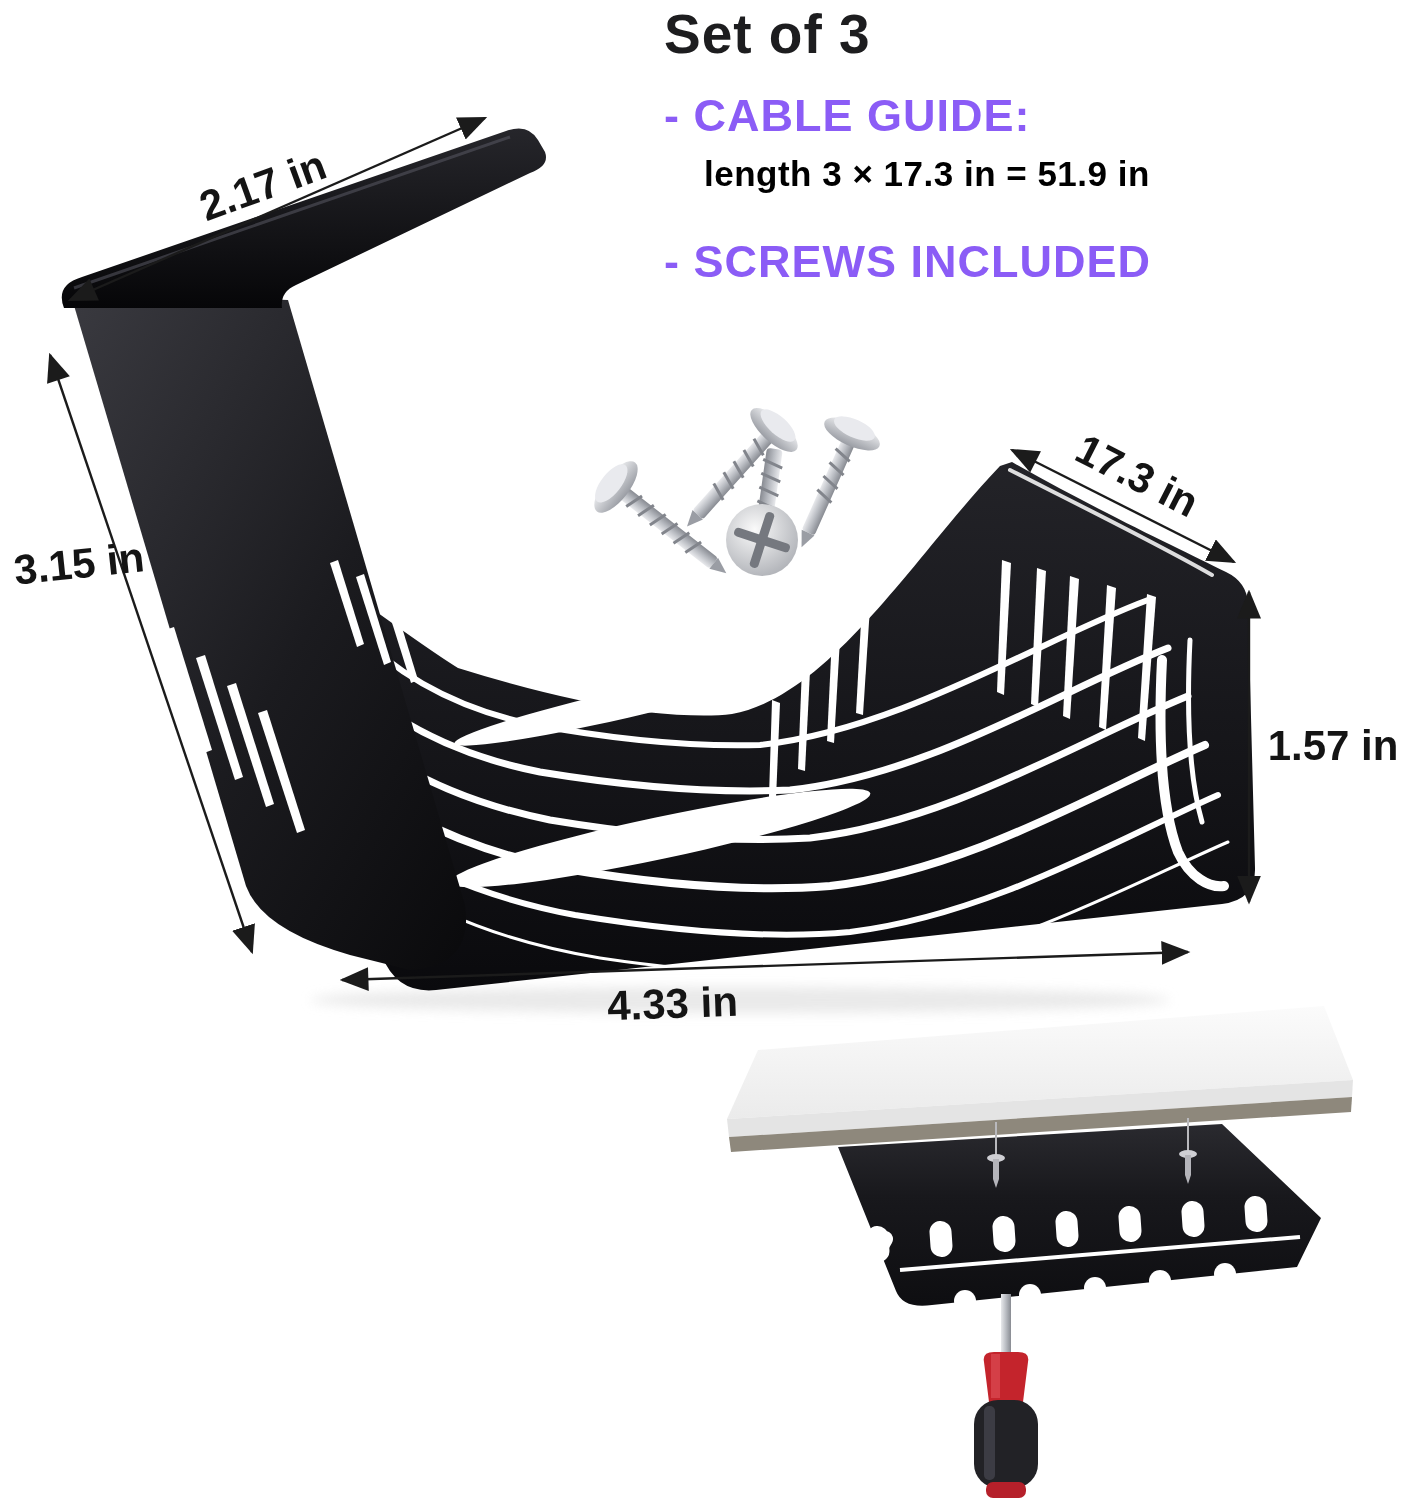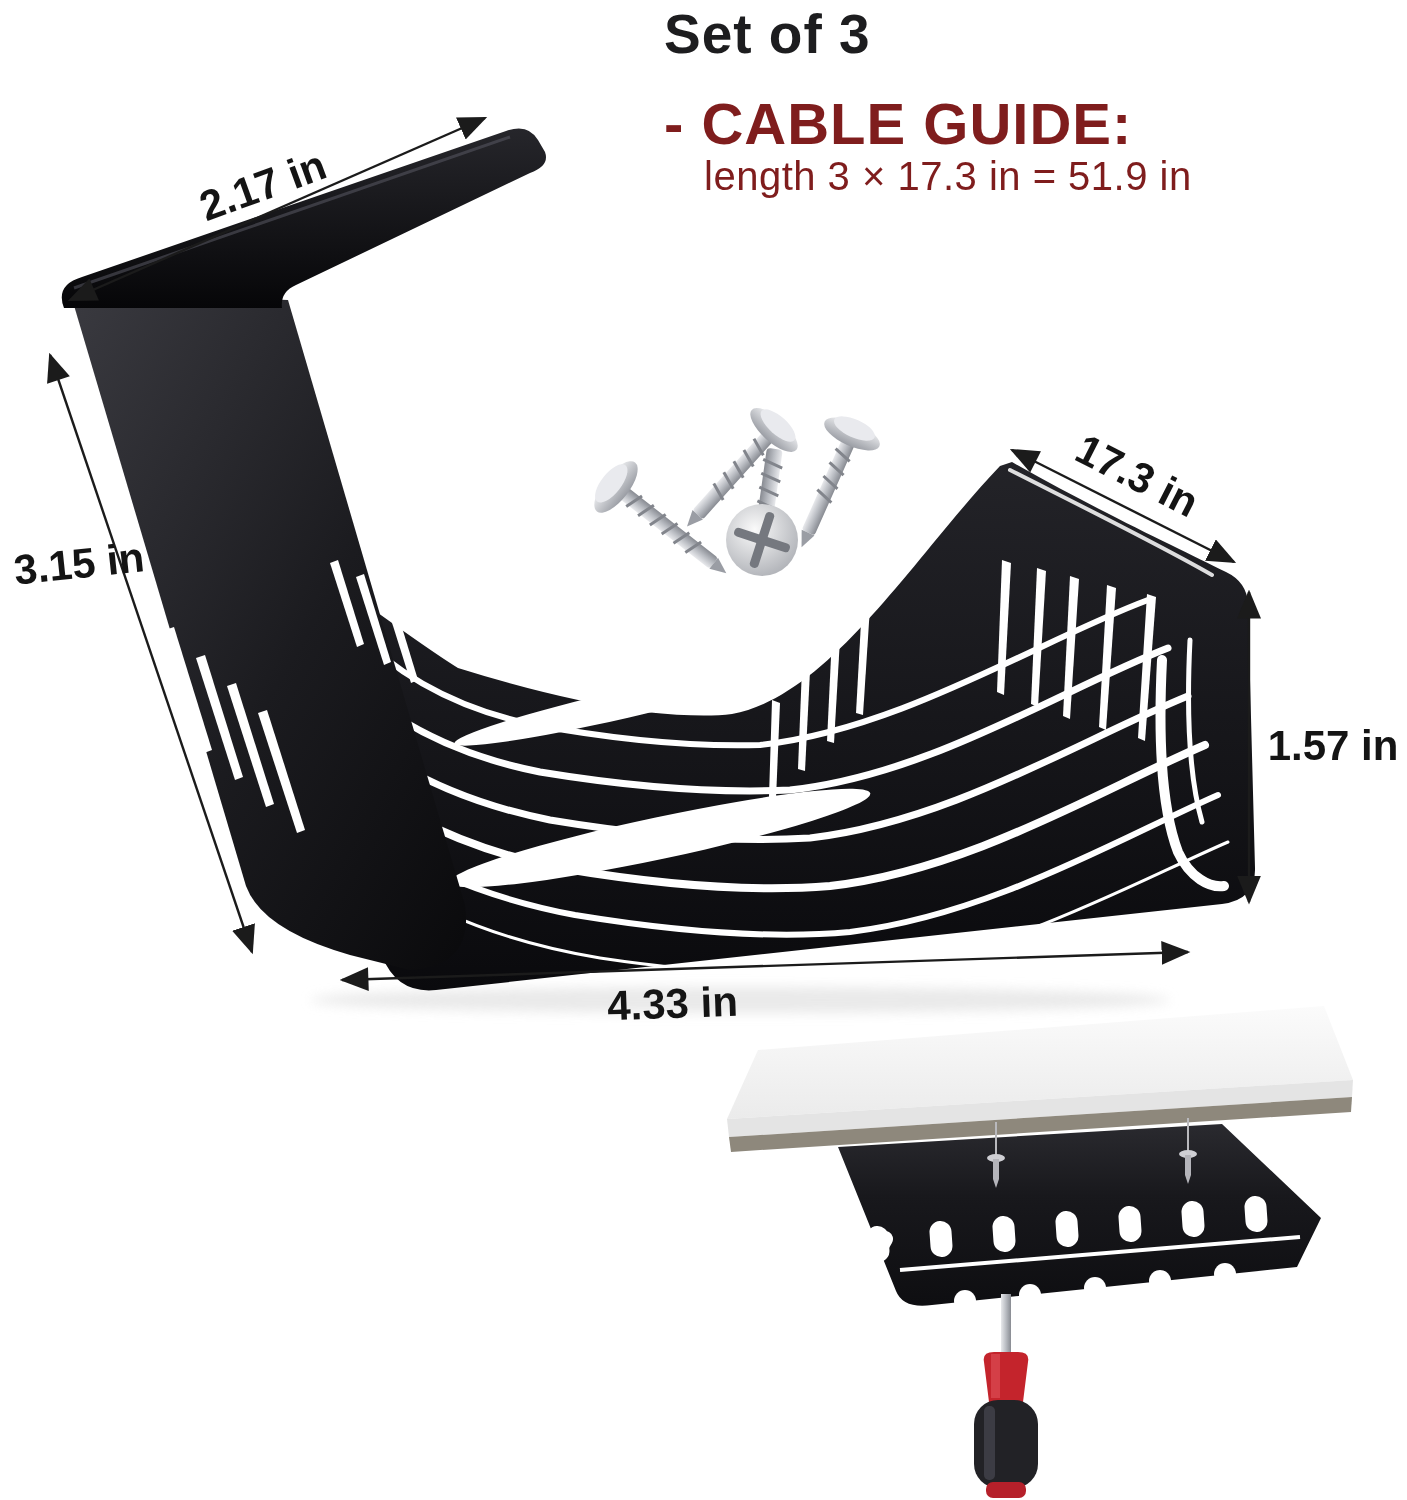--- a/index.html
+++ b/index.html
@@ -3,25 +3,25 @@
 <meta charset="utf-8">
 <style>
   html,body{margin:0;padding:0;background:#fff;}
   .stage{position:relative;width:1407px;height:1500px;background:#ffffff;overflow:hidden;
          font-family:"Liberation Sans",sans-serif;}
   .art{position:absolute;left:0;top:0;width:1407px;height:1500px;}
 
   
   .hdr-title{position:absolute;left:664px;top:2px;font-size:55px;font-weight:700;
              color:#1d1d1f;letter-spacing:1px;}
-  .hdr-bullet{position:absolute;font-size:58px;font-weight:700;color:#7f1d1d;letter-spacing:1px;}
+  .hdr-bullet{position:absolute;font-size:45px;font-weight:700;color:#8b5cf6;letter-spacing:1px;}
   .hdr-bullet.b1{left:664px;top:90px;}
   .hdr-bullet.b2{left:664px;top:236px;}
-  .hdr-detail{position:absolute;left:704px;top:154px;font-size:40px;font-weight:400;
-              color:#7f1d1d;letter-spacing:.5px;}
+  .hdr-detail{position:absolute;left:704px;top:154px;font-size:35px;font-weight:700;
+              color:#000000;letter-spacing:.5px;}
 
   
   .dim{position:absolute;font-size:42px;font-weight:700;color:#141414;white-space:nowrap;
        text-align:center;}
   .dim.top{left:118px;top:162px;width:290px;transform:rotate(-20deg);}
   .dim.left{left:-6px;top:540px;width:170px;transform:rotate(-6deg);}
   .dim.len{left:1022px;top:452px;width:230px;transform:rotate(27deg);}
   .dim.right{left:1258px;top:722px;width:150px;text-align:center;}
   .dim.bottom{left:545px;top:980px;width:255px;transform:rotate(-2deg);}
 
@@ -273,20 +273,21 @@
         <rect x="974" y="1400" width="64" height="88" rx="24" fill="#222226"></rect>
         <rect x="984" y="1406" width="11" height="74" rx="5" fill="#4c4c54" opacity=".65"></rect>
         <rect x="986" y="1482" width="40" height="16" rx="7" fill="#b5202a"></rect>
       </g>
     </g>
   </svg>
 
   <div class="hdr-title">Set of 3</div>
   <div class="hdr-bullet b1">- CABLE GUIDE:</div>
   <div class="hdr-detail">length 3 × 17.3 in = 51.9 in</div>
+  <div class="hdr-bullet b2">- SCREWS INCLUDED</div>
 
   <div class="dim top">2.17 in</div>
   <div class="dim left">3.15 in</div>
   <div class="dim len">17.3 in</div>
   <div class="dim right">1.57 in</div>
   <div class="dim bottom">4.33 in</div>
 
 </div>
 
 </body></html>

